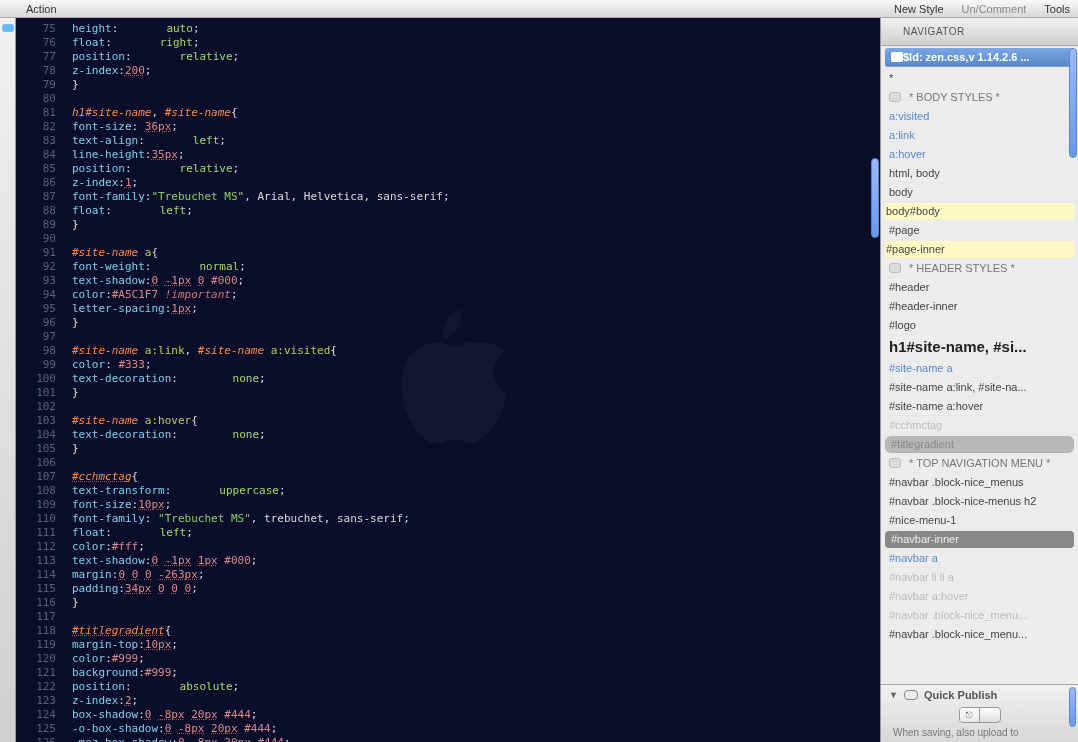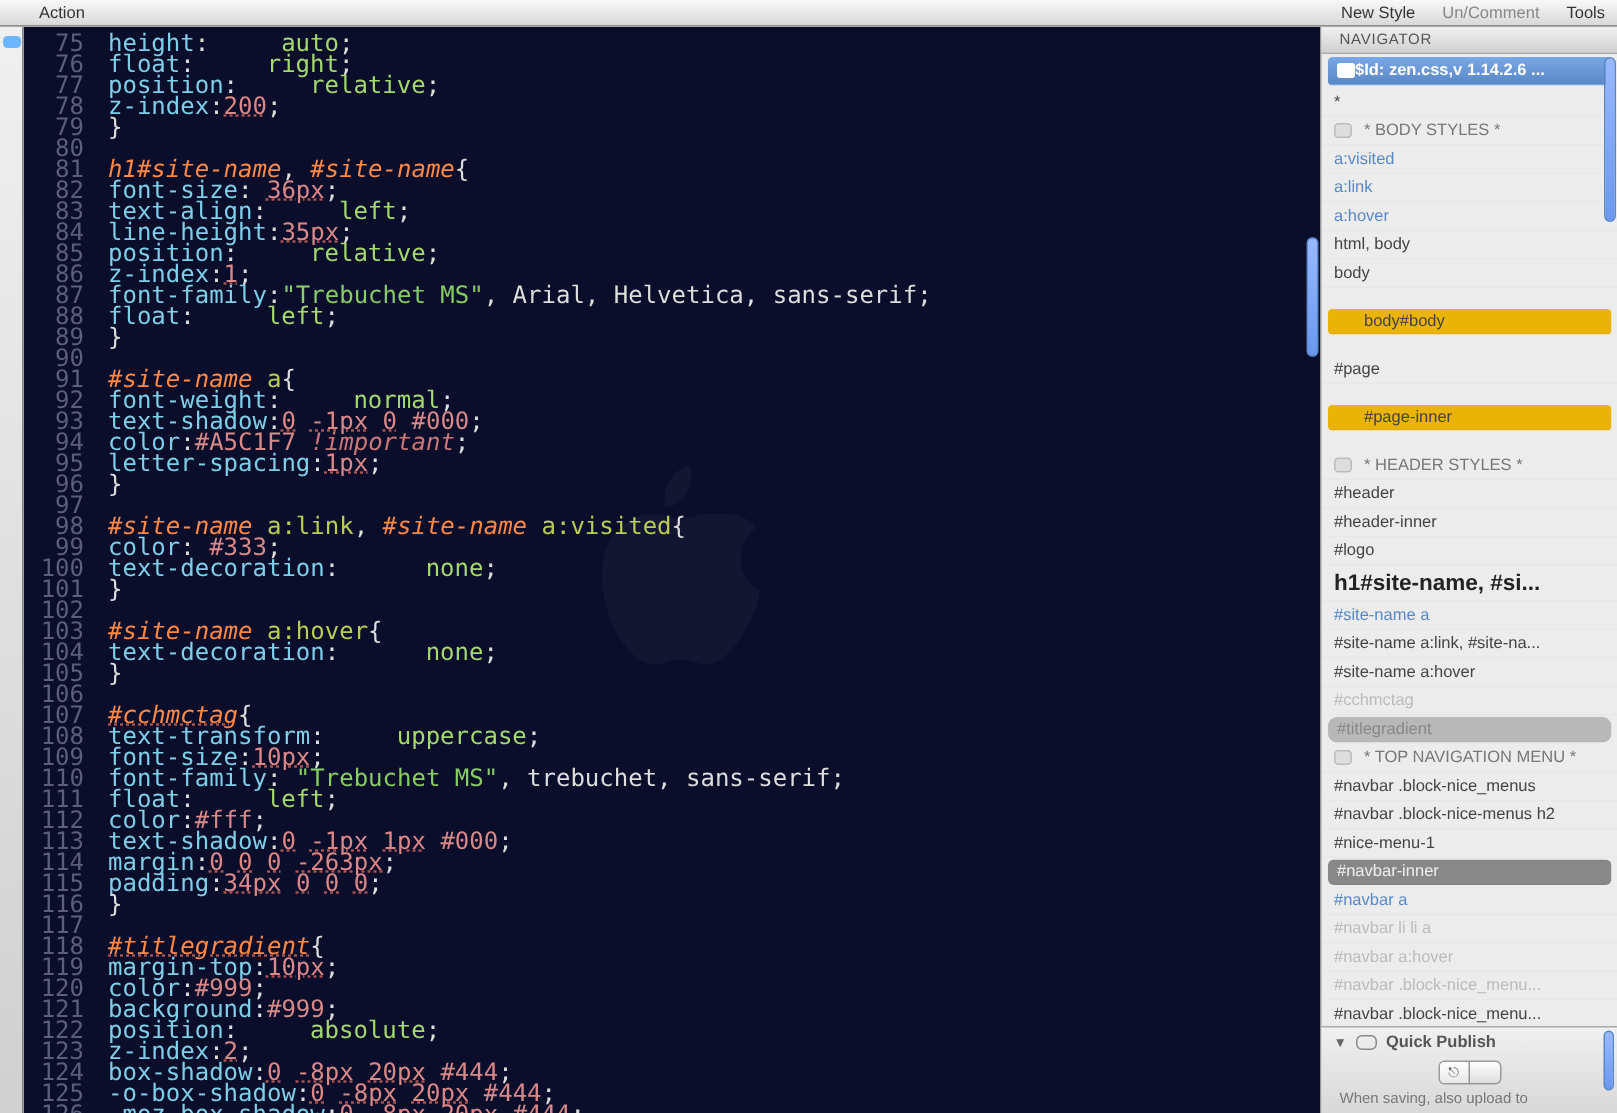--- a/index.html
+++ b/index.html
@@ -4,38 +4,38 @@
 <style>
 * { margin: 0; padding: 0; box-sizing: border-box; }
 body { font-family: "Lucida Grande", -apple-system, sans-serif; font-size: 11px; background: #0a0e2a; overflow: hidden; width: 1078px; height: 742px; }
 .toolbar { height: 18px; background: linear-gradient(#f8f8f8, #d8d8d8); border-bottom: 1px solid #aaa; display: flex; align-items: center; padding: 0 8px; color: #333; font-size: 11px; }
 .toolbar .spacer { flex: 1; }
 .toolbar .item { margin-left: 18px; cursor: pointer; }
 .toolbar .item.dim { color: #888; }
 .main { display: flex; height: 724px; }
 .lefttab { width: 16px; background: linear-gradient(#f0f0f0,#d0d0d0); border-right: 1px solid #999; display:flex; flex-direction:column; align-items:center; padding-top:6px; }
 .lefttab .cloud { width:12px; height:8px; background:#6bb6ff; border-radius:3px; margin-bottom:4px; }
-.editor { flex: 1; background: #0a0e2a; display: flex; font-family: Monaco, Menlo, monospace; font-size: 16px; line-height: 14px; position: relative; }
+.editor { flex: 1; background: #0a0e2a; display: flex; font-family: Monaco, Menlo, monospace; font-size: 11px; line-height: 14px; position: relative; }
 .gutter { width: 48px; text-align: right; color: #5a5f7a; padding: 4px 8px 0 0; user-select: none; }
 .gutter div { height: 14px; }
 .code { flex: 1; padding: 4px 0 0 8px; color: #ddd; position: relative; }
 .code .line { height: 14px; white-space: pre; }
 .apple { position: absolute; left: 50%; top: 50%; transform: translate(-50%,-50%); width: 120px; height: 140px; opacity: 0.03; }
 .apple svg { width: 100%; height: 100%; fill: #fff; }
 .sidebar { width: 198px; background: #ececec; border-left: 1px solid #999; display: flex; flex-direction: column; font-size: 11px; }
-.nav-header { height: 18px; background: linear-gradient(#f0f0f0,#d0d0d0); border-bottom: 1px solid #aaa; display: flex; align-items: center; padding: 0 12px; font-size: 10px; color: #555; letter-spacing: 0.5px; }
+.nav-header { height: 28px; background: linear-gradient(#f0f0f0,#d0d0d0); border-bottom: 1px solid #aaa; display: flex; align-items: center; padding: 0 22px; font-size: 10px; color: #555; letter-spacing: 0.5px; }
 .nav-body { flex: 1; overflow-y: auto; position: relative; }
 .nav-item { padding: 3px 8px; cursor: pointer; color: #444; border-bottom: 1px solid rgba(0,0,0,0.02); white-space: nowrap; overflow: hidden; text-overflow: ellipsis; }
 .nav-item.file { background: linear-gradient(#7aa8e6,#5a88c6); color: #fff; font-weight: bold; border-radius: 3px; margin: 2px 4px; padding: 3px 6px; display:flex; align-items:center; gap:0; }
 .nav-item.section { color: #777; display:flex; align-items:center; gap:8px; }
 .nav-item.section .bubble { width:12px; height:10px; background:#ddd; border:1px solid #bbb; border-radius:3px; }
 .nav-item.link { color: #5a88c6; }
 .nav-item.disabled { color: #bbb; }
 .nav-item.current { font-size: 15px; font-weight: bold; color: #222; }
-.nav-item.hl-yellow { background: #eab308; border-radius: 3px; margin: 14px 4px; padding: 2px 24px; }
+.nav-item.hl-yellow { background: #fef9c3; border-radius: 3px; margin: 1px 4px; padding: 2px 1px; }
 .nav-item.hl-grey { background: #b8b8b8; border-radius: 6px; margin: 1px 4px; padding: 2px 6px; color:#888; }
 .nav-item.hl-darkpill { background: #888; border-radius: 4px; margin: 1px 4px; padding: 2px 6px; color:#eee; }
 .scrollbar-v2 { position:absolute; right:1px; top:2px; width:8px; height:110px; background:linear-gradient(#9ab8ff,#6a98ee); border-radius:4px; border:1px solid #5a88c6; }
 .editor-scroll { position:absolute; right:1px; top:140px; width:8px; height:80px; background:linear-gradient(#9ab8ff,#6a98ee); border-radius:4px; border:1px solid #5a88c6; }
 .publish { border-top: 1px solid #aaa; background: linear-gradient(#f0f0f0,#d8d8d8); padding: 4px 8px; font-size: 11px; color: #444; position:relative; }
 .publish-hd { display:flex; align-items:center; gap:6px; font-weight:bold; color:#555; margin-bottom:6px;}
 .publish-hd .tri { font-size:9px; color:#666; }
 .publish-hd .cloud2 { width:14px; height:10px; border:1px solid #888; border-radius:4px; }
 .pub-toggle { display:flex; justify-content:center; margin-bottom:4px; }
 .pub-toggle .seg { display:flex; border:1px solid #999; border-radius:4px; overflow:hidden; background:linear-gradient(#fff,#ddd); }

